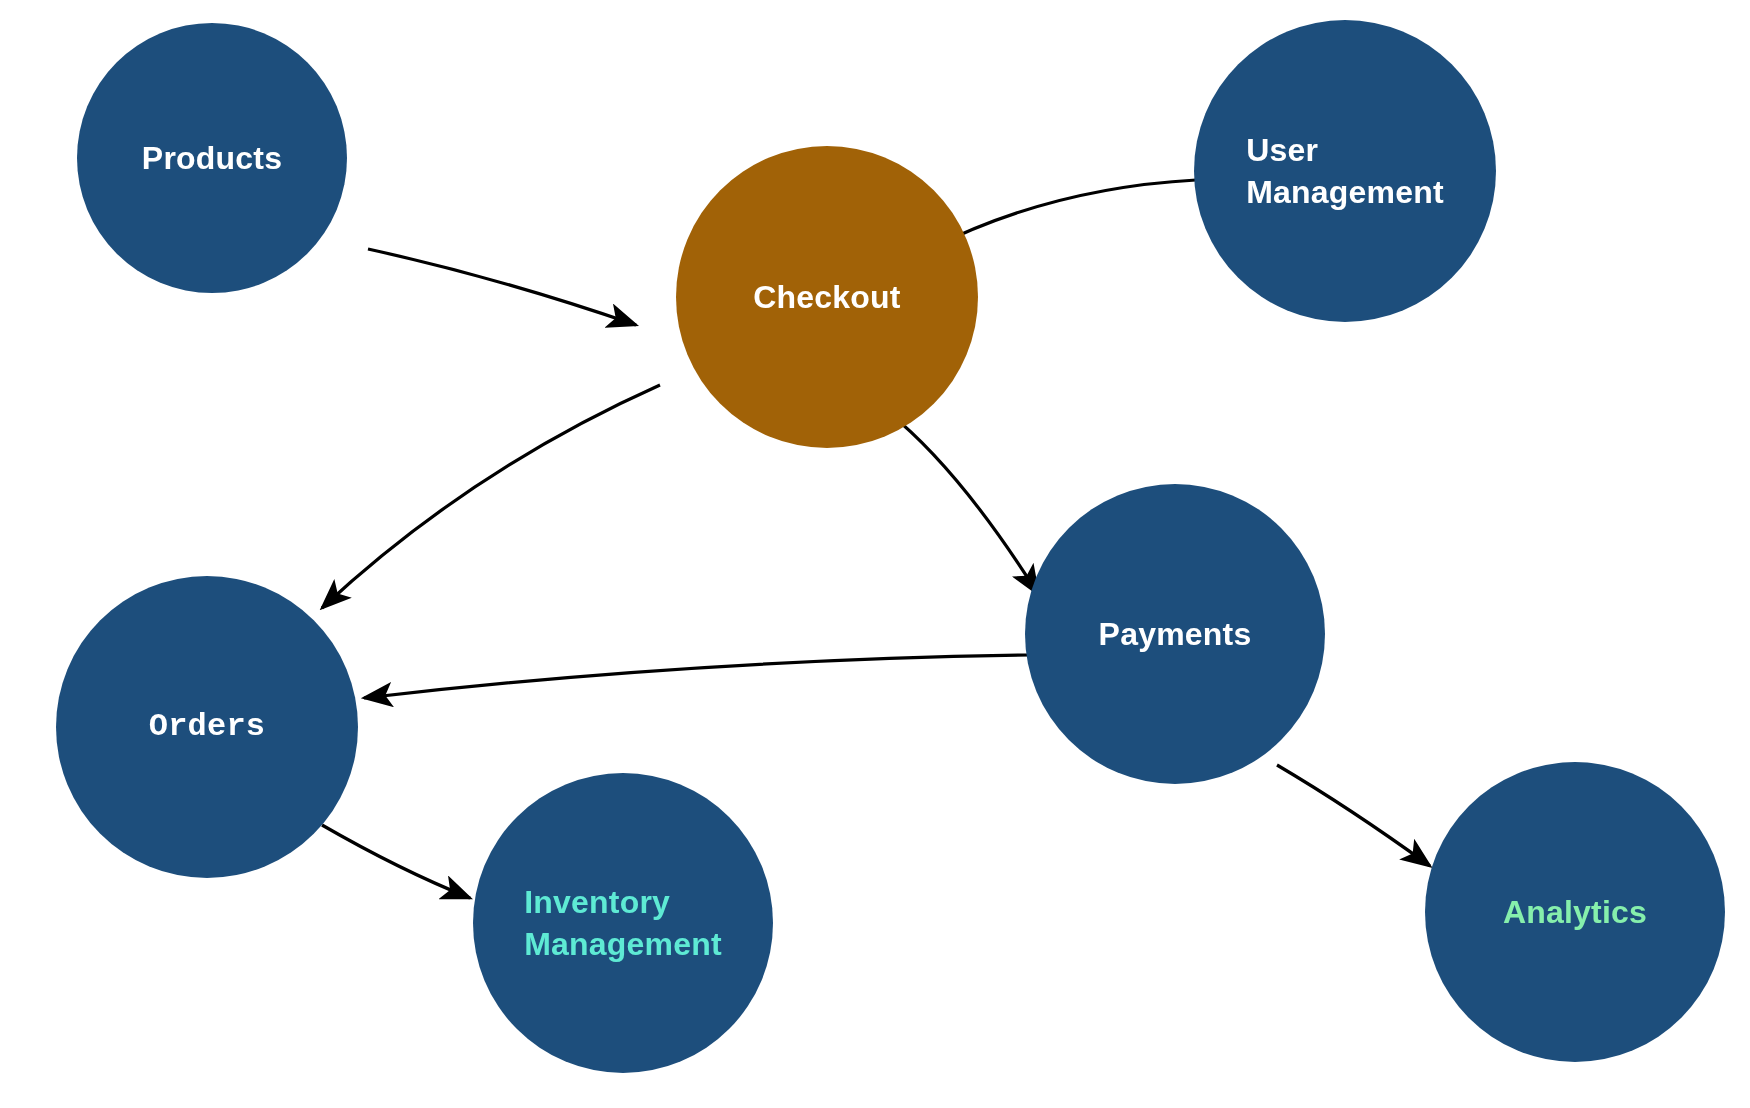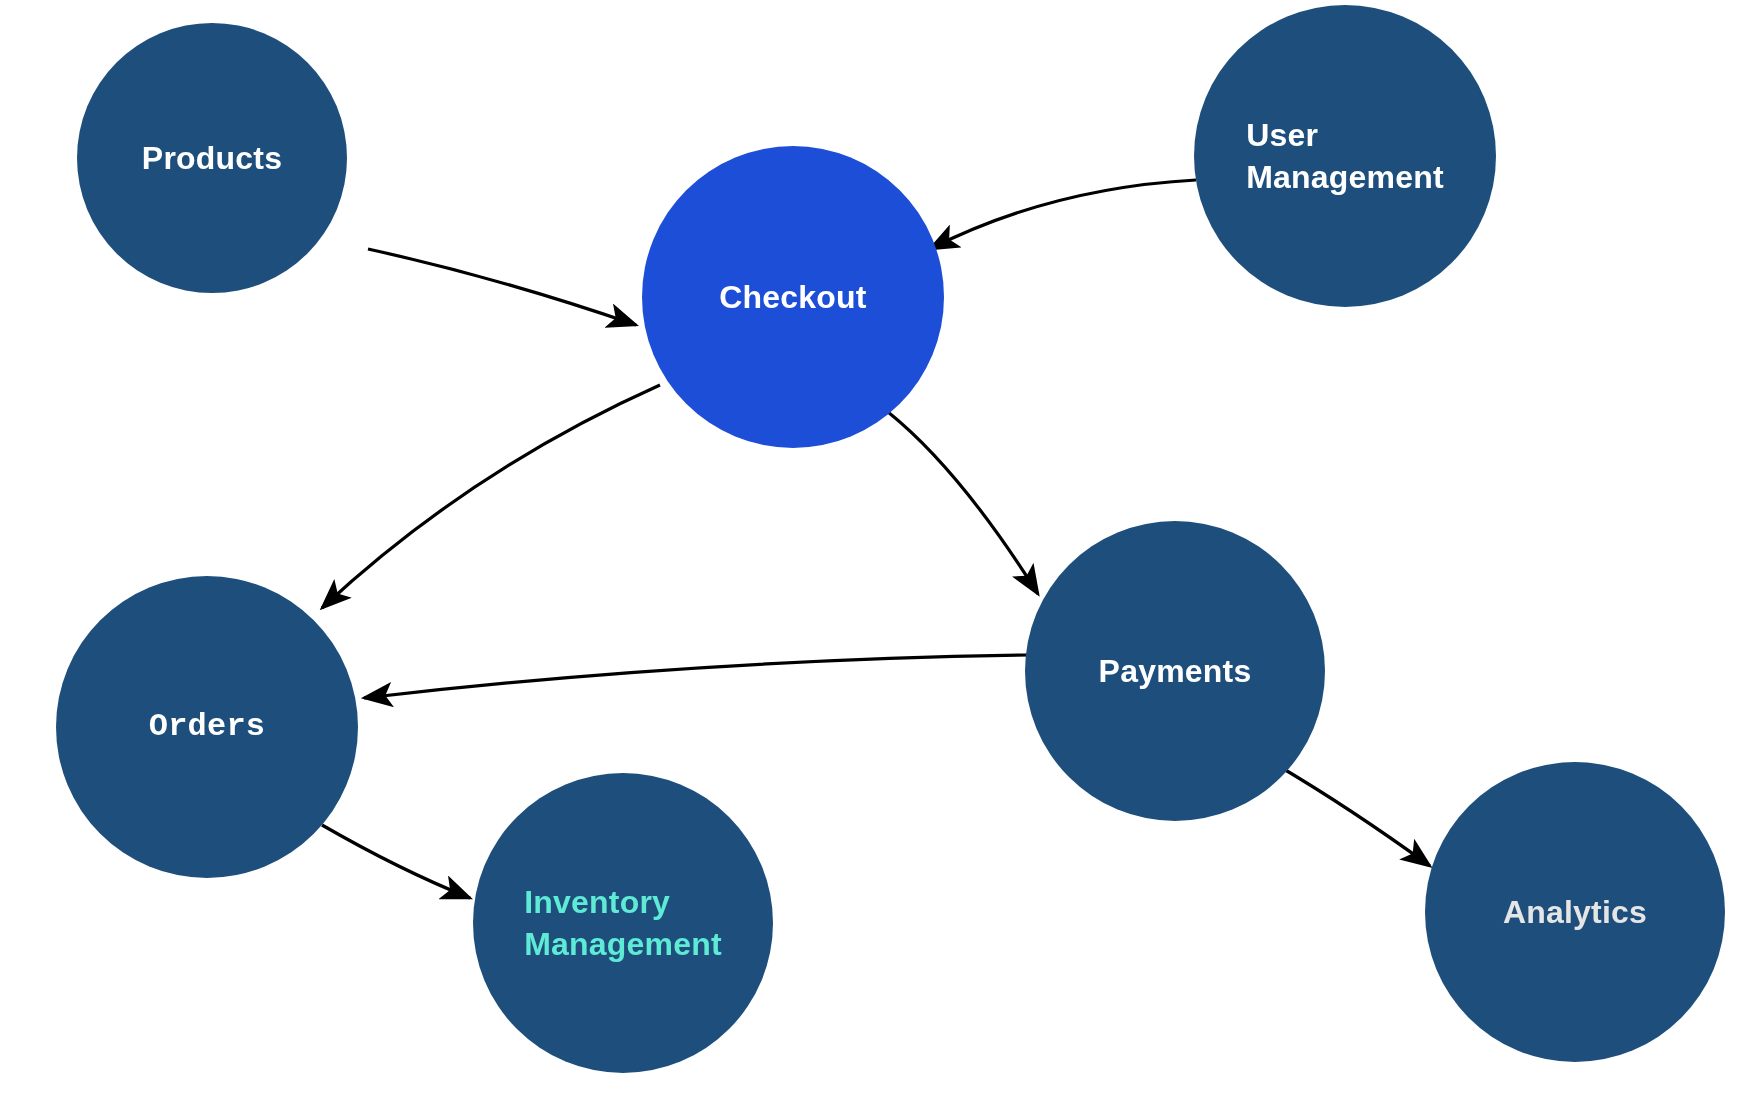--- a/index.html
+++ b/index.html
@@ -65,35 +65,35 @@
         <path d="M 1030 655 Q 690 660 364 698" fill="none" stroke="#000000" stroke-width="3.2" stroke-linecap="butt" marker-end="url(#arrowhead)"></path>
         <path d="M 322 825 Q 400 870 470 898" fill="none" stroke="#000000" stroke-width="3.2" stroke-linecap="butt" marker-end="url(#arrowhead)"></path>
         <path d="M 1277 765 Q 1350 808 1430 866" fill="none" stroke="#000000" stroke-width="3.2" stroke-linecap="butt" marker-end="url(#arrowhead)"></path>
       </g>
   </svg>
 
   <div id="node-layer">
       <div class="node" style="left: 77px; top: 23px; width: 270px; height: 270px; background: rgb(29, 78, 124);">
         <span class="node-label" style="color: rgb(255, 255, 255);">Products</span>
       </div>
-      <div class="node" style="left: 642px; top: 146px; width: 302px; height: 302px; background: #1d4ed8;">
+      <div class="node" style="left: 676px; top: 146px; width: 302px; height: 302px; background: #a16207;">
         <span class="node-label" style="color: rgb(255, 255, 255);">Checkout</span>
       </div>
-      <div class="node" style="left: 1194px; top: 5px; width: 302px; height: 302px; background: rgb(29, 78, 124);">
+      <div class="node" style="left: 1194px; top: 20px; width: 302px; height: 302px; background: rgb(29, 78, 124);">
         <span class="node-label" style="color: rgb(255, 255, 255);">User
 Management</span>
       </div>
       <div class="node" style="left: 56px; top: 576px; width: 302px; height: 302px; background: rgb(29, 78, 124);">
         <span class="node-label" style="color: rgb(255, 255, 255); font-family: Liberation Mono, monospace;">Orders</span>
       </div>
-      <div class="node" style="left: 1025px; top: 521px; width: 300px; height: 300px; background: rgb(29, 78, 124);">
+      <div class="node" style="left: 1025px; top: 484px; width: 300px; height: 300px; background: rgb(29, 78, 124);">
         <span class="node-label" style="color: rgb(255, 255, 255);">Payments</span>
       </div>
       <div class="node" style="left: 473px; top: 773px; width: 300px; height: 300px; background: rgb(29, 78, 124);">
         <span class="node-label" style="color: #5eead4;">Inventory
 Management</span>
       </div>
       <div class="node" style="left: 1425px; top: 762px; width: 300px; height: 300px; background: rgb(29, 78, 124);">
-        <span class="node-label" style="color: #e5e5e5;">Analytics</span>
+        <span class="node-label" style="color: #86efac;">Analytics</span>
       </div>
     </div>
 
 </div>
 
 </body></html>

